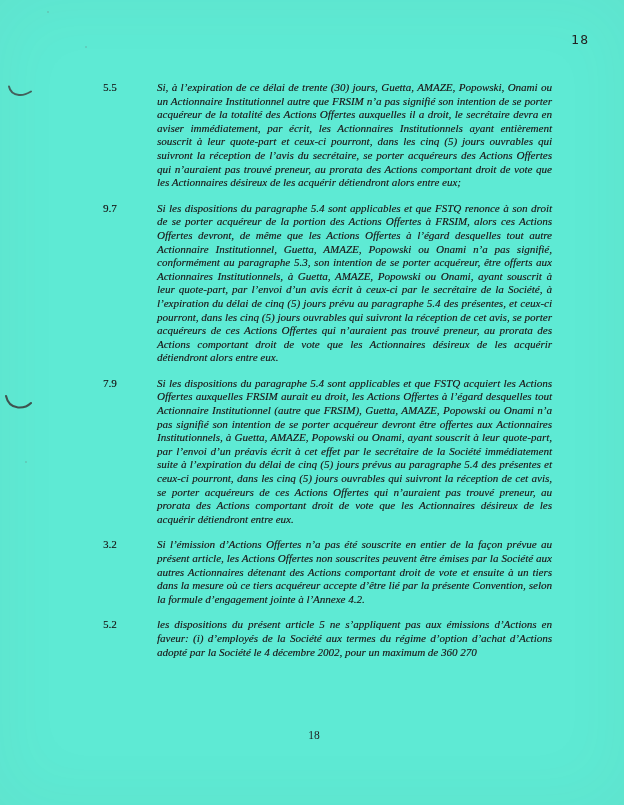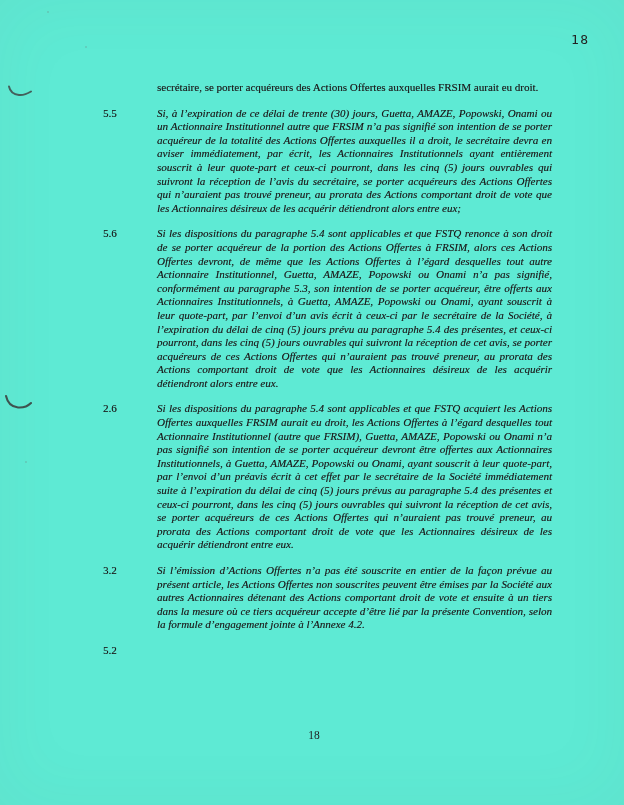--- a/index.html
+++ b/index.html
@@ -71,44 +71,44 @@
   .speck.s3 { left: 25px; top: 461px; }
 </style>
 </head>
 <body>
 
 <div class="page">
 
   <div class="pageno-top">18</div>
 
   <div class="content">
-    <p class="cont-para">secrétaire, se porter acquéreurs des Actions Offertes auxquelles FRSIM aurait eu droit.</p>
     <div id="sections">
   <div class="section">
     <span class="sec-num">5.5</span>
     <span class="sec-txt">Si, à l’expiration de ce délai de trente (30) jours, Guetta, AMAZE, Popowski, Onami ou un Actionnaire Institutionnel autre que FRSIM n’a pas signifié son intention de se porter acquéreur de la totalité des Actions Offertes auxquelles il a droit, le secrétaire devra en aviser immédiatement, par écrit, les Actionnaires Institutionnels ayant entièrement souscrit à leur quote-part et ceux-ci pourront, dans les cinq (5) jours ouvrables qui suivront la réception de l’avis du secrétaire, se porter acquéreurs des Actions Offertes qui n’auraient pas trouvé preneur, au prorata des Actions comportant droit de vote que les Actionnaires désireux de les acquérir détiendront alors entre eux;</span>
   </div>
 
   <div class="section">
-    <span class="sec-num">5.6</span>
+    <span class="sec-num">9.7</span>
     <span class="sec-txt">Si les dispositions du paragraphe 5.4 sont applicables et que FSTQ renonce à son droit de se porter acquéreur de la portion des Actions Offertes à FRSIM, alors ces Actions Offertes devront, de même que les Actions Offertes à l’égard desquelles tout autre Actionnaire Institutionnel, Guetta, AMAZE, Popowski ou Onami n’a pas signifié, conformément au paragraphe 5.3, son intention de se porter acquéreur, être offerts aux Actionnaires Institutionnels, à Guetta, AMAZE, Popowski ou Onami, ayant souscrit à leur quote-part, par l’envoi d’un avis écrit à ceux-ci par le secrétaire de la Société, à l’expiration du délai de cinq (5) jours prévu au paragraphe 5.4 des présentes, et ceux-ci pourront, dans les cinq (5) jours ouvrables qui suivront la réception de cet avis, se porter acquéreurs de ces Actions Offertes qui n’auraient pas trouvé preneur, au prorata des Actions comportant droit de vote que les Actionnaires désireux de les acquérir détiendront alors entre eux.</span>
   </div>
 
   <div class="section">
-    <span class="sec-num">2.6</span>
+    <span class="sec-num">7.9</span>
     <span class="sec-txt">Si les dispositions du paragraphe 5.4 sont applicables et que FSTQ acquiert les Actions Offertes auxquelles FRSIM aurait eu droit, les Actions Offertes à l’égard desquelles tout Actionnaire Institutionnel (autre que FRSIM), Guetta, AMAZE, Popowski ou Onami n’a pas signifié son intention de se porter acquéreur devront être offertes aux Actionnaires Institutionnels, à Guetta, AMAZE, Popowski ou Onami, ayant souscrit à leur quote-part, par l’envoi d’un préavis écrit à cet effet par le secrétaire de la Société immédiatement suite à l’expiration du délai de cinq (5) jours prévus au paragraphe 5.4 des présentes et ceux-ci pourront, dans les cinq (5) jours ouvrables qui suivront la réception de cet avis, se porter acquéreurs de ces Actions Offertes qui n’auraient pas trouvé preneur, au prorata des Actions comportant droit de vote que les Actionnaires désireux de les acquérir détiendront entre eux.</span>
   </div>
 
   <div class="section">
     <span class="sec-num">3.2</span>
     <span class="sec-txt">Si l’émission d’Actions Offertes n’a pas été souscrite en entier de la façon prévue au présent article, les Actions Offertes non souscrites peuvent être émises par la Société aux autres Actionnaires détenant des Actions comportant droit de vote et ensuite à un tiers dans la mesure où ce tiers acquéreur accepte d’être lié par la présente Convention, selon la formule d’engagement jointe à l’Annexe 4.2.</span>
   </div>
 
   <div class="section">
     <span class="sec-num">5.2</span>
+    <span class="sec-txt">les dispositions du présent article 5 ne s’appliquent pas aux émissions d’Actions en faveur: (i) d’employés de la Société aux termes du régime d’option d’achat d’Actions adopté par la Société le 4 décembre 2002, pour un maximum de 360 270</span>
   </div>
 </div>
   </div>
 
   <div class="pageno-bottom">18</div>
 
   <span class="margin-mark mark1">
     <svg width="24" height="14" viewBox="0 0 24 14" aria-hidden="true">
       <path d="M1,1.5 C2,6.5 6,9.5 11,10 C15,10.4 19,9 23,6.5" stroke="#3d3d3d" stroke-width="1.9" fill="none" stroke-linecap="round" opacity="0.8"></path>
     </svg>

